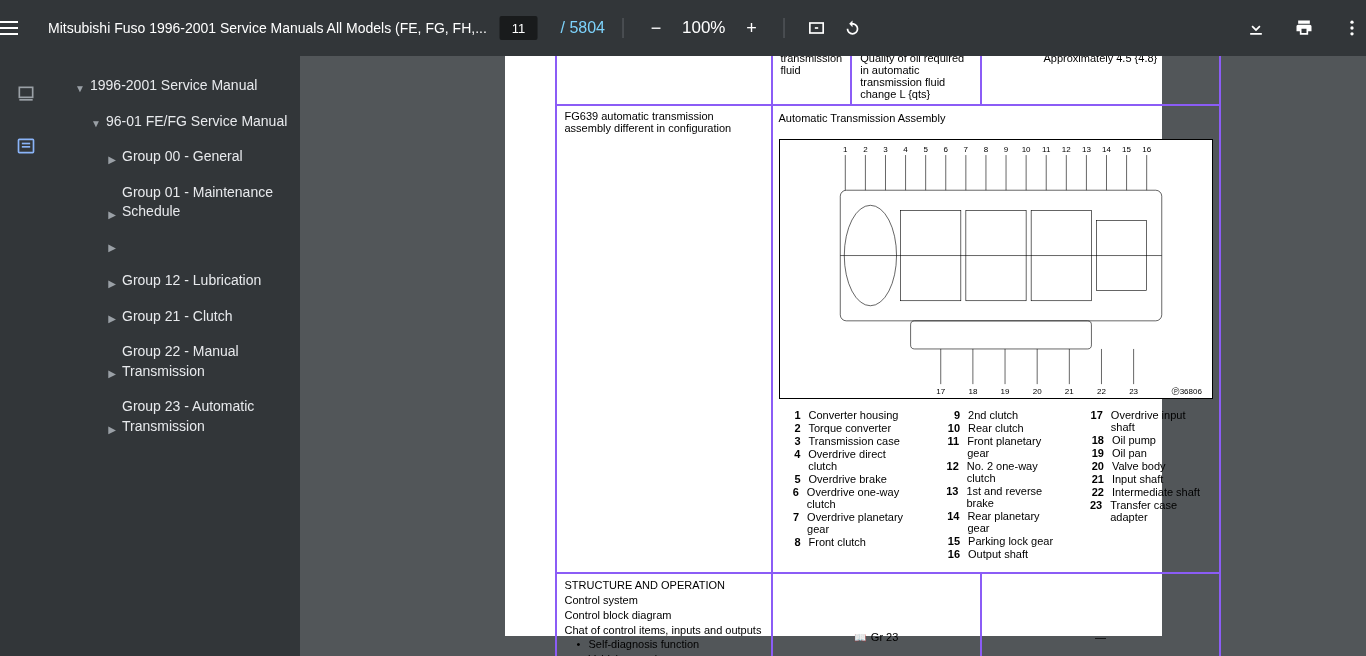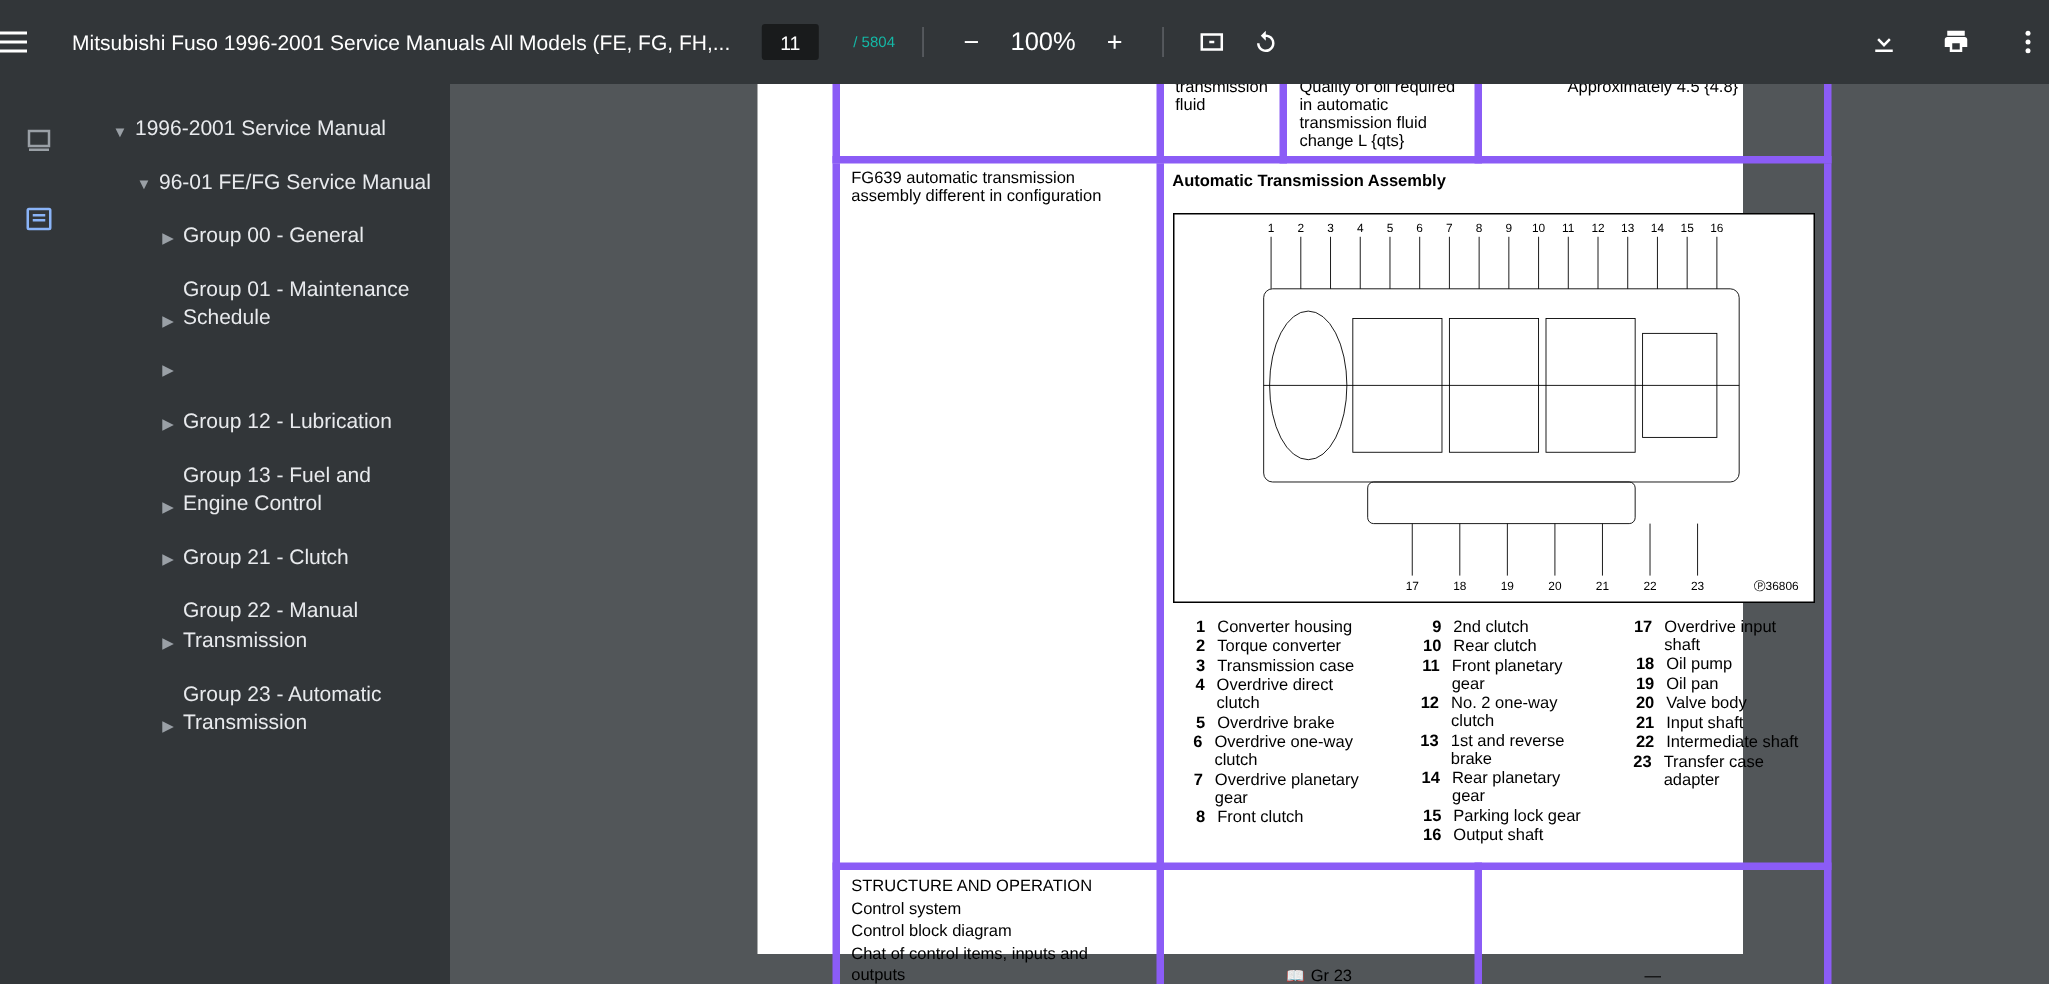--- a/index.html
+++ b/index.html
@@ -3,21 +3,21 @@
 <meta charset="utf-8">
 <style>
 *{margin:0;padding:0;box-sizing:border-box;font-family:Arial,Helvetica,sans-serif}
 body{background:#525659;overflow:hidden;width:1366px;height:656px}
 .toolbar{background:#323639;height:56px;display:flex;align-items:center;padding:0 0;color:#fff;position:relative;z-index:10}
 .menu-btn{width:24px;height:24px;cursor:pointer;display:flex;flex-direction:column;justify-content:center;gap:4px}
 .menu-btn span{height:2px;background:#fff;width:18px}
 .doc-title{margin-left:24px;font-size:14px;color:#fff;flex:0 0 auto;max-width:460px;white-space:nowrap;overflow:hidden;text-overflow:ellipsis}
 .toolbar-center{position:absolute;left:50%;transform:translateX(-50%);display:flex;align-items:center;gap:8px}
 .page-input{background:#191b1c;border:none;color:#fff;width:38px;height:24px;text-align:center;font-size:13px;border-radius:2px}
-.page-total{color:#14b8a6;font-size:10px;margin-left:15px}
+.page-total{color:#7dd3fc;font-size:16px;margin-left:15px}
 .tb-divider{width:1px;height:20px;background:#5f6368;margin:0 10px}
 .tb-btn{width:28px;height:28px;display:flex;align-items:center;justify-content:center;cursor:pointer;color:#fff;font-size:18px;border-radius:50%}
 .zoom-level{font-size:17px;color:#fff;padding:0 4px}
 .toolbar-right{margin-left:auto;display:flex;align-items:center;gap:20px}
 .main{display:flex;height:600px;position:relative}
 .icon-rail{width:56px;background:#323639;display:flex;flex-direction:column;align-items:center;padding-top:28px;gap:28px}
 .rail-icon{width:24px;height:24px;color:#9aa0a6;cursor:pointer}
 .rail-icon.active{color:#8ab4f8}
 .sidebar{width:244px;background:#323639;color:#e8eaed;overflow-y:auto;padding:12px 0 12px 0;font-size:14px;position:relative}
 .sidebar::-webkit-scrollbar{width:12px}
@@ -29,21 +29,21 @@
 .oi-l0{padding-left:14px}
 .oi-l1{padding-left:30px}
 .oi-l2{padding-left:46px}
 .viewer{flex:1;background:#525659;overflow:auto;position:relative;display:flex;justify-content:center;padding:0 40px 20px}
 .viewer::-webkit-scrollbar{width:16px;height:16px}
 .viewer::-webkit-scrollbar-track{background:#f1f1f1}
 .viewer::-webkit-scrollbar-thumb{background:#c1c1c1}
 .viewer::-webkit-scrollbar-button{background:#f1f1f1;width:16px;height:16px}
 .page{background:#fff;width:657px;flex-shrink:0;margin-top:-8px;position:relative}
 .doc-table{border-collapse:collapse;width:666px;margin-left:50px;font-size:11px}
-.doc-table td{border:5px solid #8b5cf6;padding:4px 8px;vertical-align:top}
+.doc-table td{border:2px solid #8b5cf6;padding:4px 8px;vertical-align:top}
 .diag-box{position:relative;height:260px;border:1px solid #000;margin:4px 0;overflow:hidden;background:linear-gradient(0deg,#fff,#fff)}
 .diag-svg{position:absolute;inset:0}
 .parts-list{display:flex;gap:30px;font-size:11px;padding:6px 8px}
 .parts-col{display:flex;flex-direction:column;gap:1px}
 .parts-col div{display:flex;gap:8px}
 .parts-col .pn{width:14px;text-align:right;font-weight:bold}
 .struct-list{font-size:11px;line-height:1.35}
 .struct-list .bullet{padding-left:24px;position:relative}
 .struct-list .bullet::before{content:"•";position:absolute;left:12px}
 .book-icon::before{content:"📖";font-size:10px;margin-right:4px}
@@ -132,24 +132,20 @@
       </div>
     <div class="outline-item oi-l2">
         <span class="chev right"></span>
       </div>
     <div class="outline-item oi-l2">
         <span class="chev right"></span>
         <span>Group 12 - Lubrication</span>
       </div>
     <div class="outline-item oi-l2">
         <span class="chev right"></span>
-        <span>Group 13 - Fuel and Engine Control</span>
-      </div>
-    <div class="outline-item oi-l2">
-        <span class="chev right"></span>
         <span>Group 21 - Clutch</span>
       </div>
     <div class="outline-item oi-l2">
         <span class="chev right"></span>
         <span>Group 22 - Manual Transmission</span>
       </div>
     <div class="outline-item oi-l2">
         <span class="chev right"></span>
         <span>Group 23 - Automatic Transmission</span>
       </div>
@@ -161,21 +157,21 @@
         <tbody>
             <tr>
           <td rowspan="1" style="width:216px;border-top:none"></td>
           <td style="width:60px;border-top:none"><span>transmission</span><br><span>fluid</span></td>
           <td style="width:130px;border-top:none"><span>Quality of oil required in automatic transmission fluid change        L {qts}</span></td>
           <td style="text-align:center;border-top:none" colspan="2"><span>Approximately 4.5 {4.8}</span></td>
         </tr>
         <tr>
           <td style="vertical-align:top"><span>FG639 automatic transmission assembly different in configuration</span></td>
           <td colspan="4" style="padding:6px">
-            <div style="font-weight:bold;margin-bottom:15px"><span>Automatic Transmission Assembly</span></div>
+            <div style="font-weight:normal;margin-bottom:15px"><span>Automatic Transmission Assembly</span></div>
             <div class="diag-box">
               <svg class="diag-svg" viewBox="0 0 430 260" preserveAspectRatio="none">
                 <g font-size="8" fill="#000" text-anchor="middle" id="top-callouts">
                       <text x="65" y="12">1</text>
                       <text x="85" y="12">2</text>
                       <text x="105" y="12">3</text>
                       <text x="125" y="12">4</text>
                       <text x="145" y="12">5</text>
                       <text x="165" y="12">6</text>
                       <text x="185" y="12">7</text>

